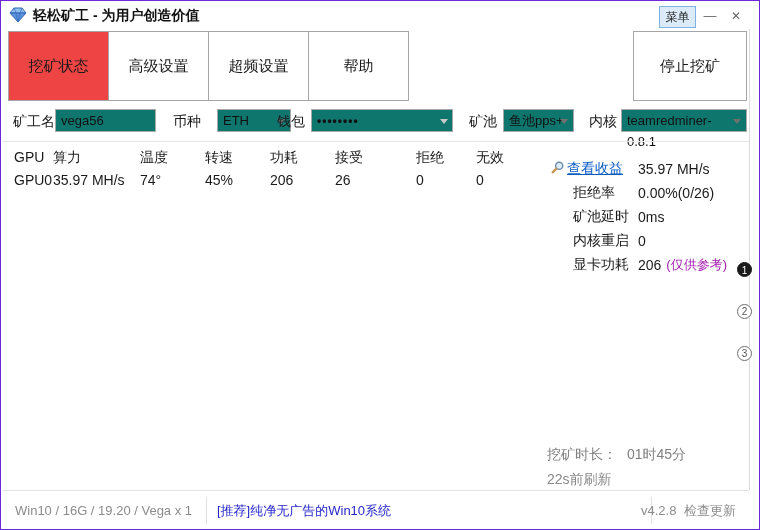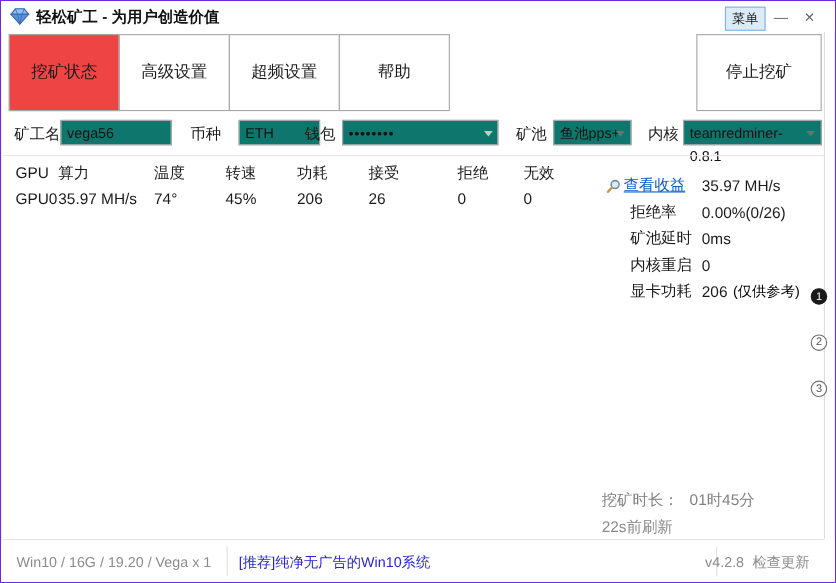--- a/index.html
+++ b/index.html
@@ -57,23 +57,23 @@
   .gpu-row { position:absolute; left:0; display:flex; font-size:14px; }
   .gpu-row span { display:block; }
   .c0 { width:52px; padding-left:13px; }
   .c1 { width:87px; } .c2 { width:65px; } .c3 { width:65px; }
   .c4 { width:65px; } .c5 { width:81px; } .c6 { width:60px; } .c7 { width:60px; }
   
   .stats { position:absolute; left:546px; top:156px; width:200px; }
   .stat-row { display:flex; align-items:center; height:24px; font-size:14px; }
   .stat-label { width:65px; margin-left:26px; white-space:nowrap; color:#1a1a1a; }
   .stat-value { margin-left:0; white-space:nowrap; color:#1a1a1a; }
-  .income-cell { display:flex; align-items:center; width:87px; margin-left:4px; }
+  .income-cell { display:flex; align-items:flex-start; width:87px; margin-left:4px; }
   .income-link { color:#0b5cc4; text-decoration:underline; cursor:pointer; white-space:nowrap; }
-  .note { color:#000000; margin-left:5px; font-size:13px; }
+  .note { color:#a21caf; margin-left:5px; font-size:13px; }
   
   .pager-dot {
     position:absolute; left:736px; width:15px; height:15px; border-radius:50%;
     border:1px solid #6e6e6e; color:#555; font-size:10px; text-align:center; line-height:13px; cursor:pointer; background:#fff;
   }
   .pager-dot.active { background:#1a1a1a; color:#fff; border-color:#1a1a1a; line-height:15px; }
   
   .session-duration { position:absolute; left:546px; top:445px; font-size:14px; color:#808080; }
   .session-refresh { position:absolute; left:546px; top:470px; font-size:14px; color:#8a8a8a; }
   

